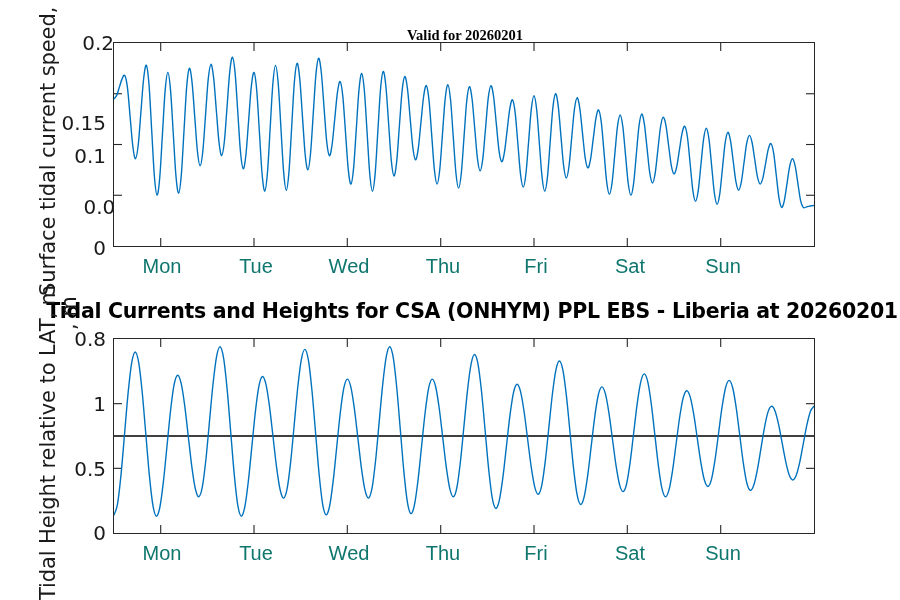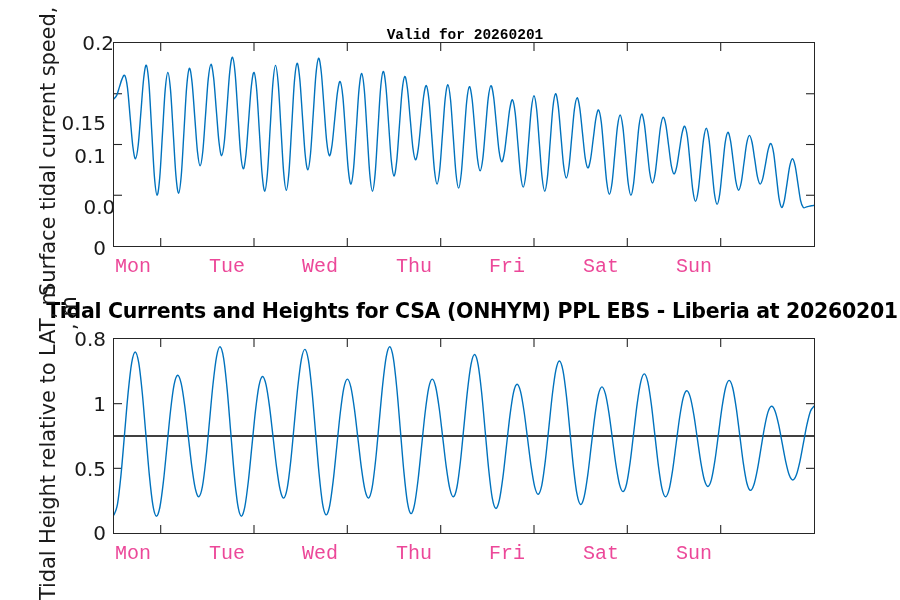--- a/index.html
+++ b/index.html
@@ -63,38 +63,39 @@
   }
   .plotbox svg { display: block; }
 
   .subtitle {
     position: absolute;
     font-size: 14.5px;
     font-weight: bold;
     color: #000;
     white-space: nowrap;
     text-align: center;
-    font-family: Liberation Mono, monospace;
+    font-family: Liberation Serif, serif;
   }
 
   .ytick {
     position: absolute;
     right: 0;
     font-size: 20px;
     color: #1a1a1a;
     white-space: nowrap;
     text-align: right;
     font-family: "DejaVu Sans", sans-serif;
   }
   .xtick {
     position: absolute;
     font-size: 20px;
-    color: #ec4899;
-    white-space: nowrap;
-    font-family: Liberation Mono, monospace;
+    color: #0f766e;
+    white-space: nowrap;
+    text-align: center;
+    font-family: Liberation Sans, sans-serif;
   }
 </style>
 </head>
 <body>
 
 <div id="root">
 
   <div class="panel">
 
     <div class="ylabel" style="left:36px; top:296px; font-size:21px;">Surface tidal current speed, kn</div>

